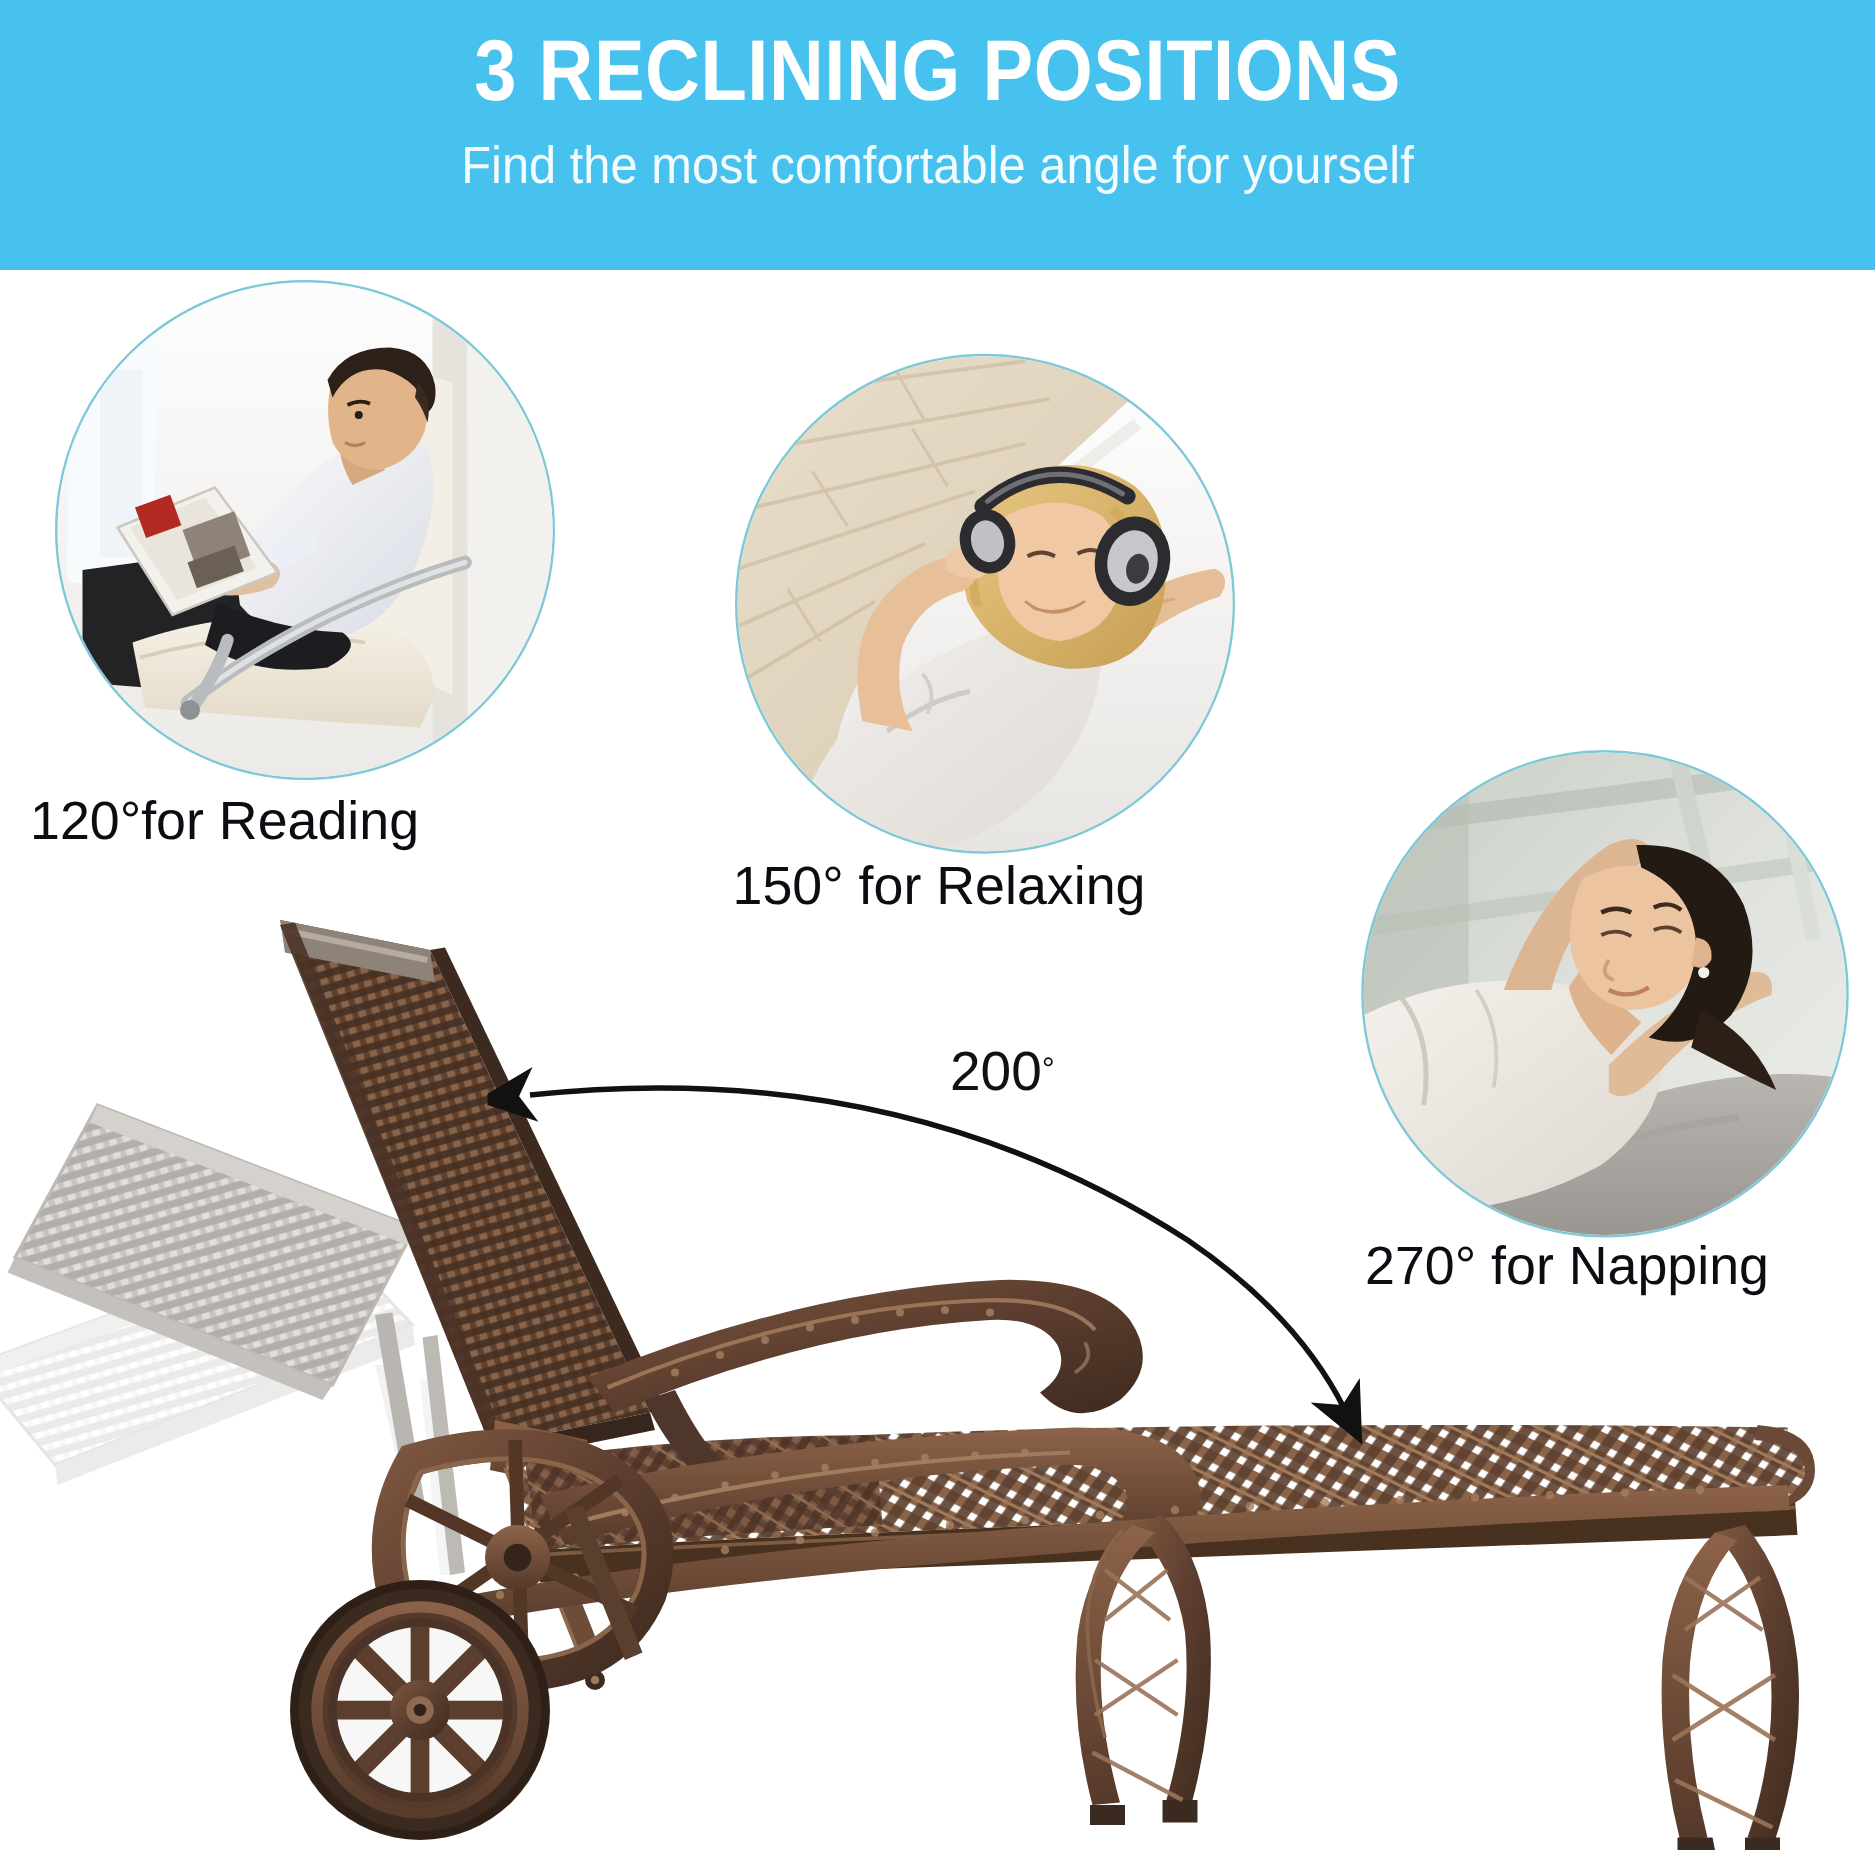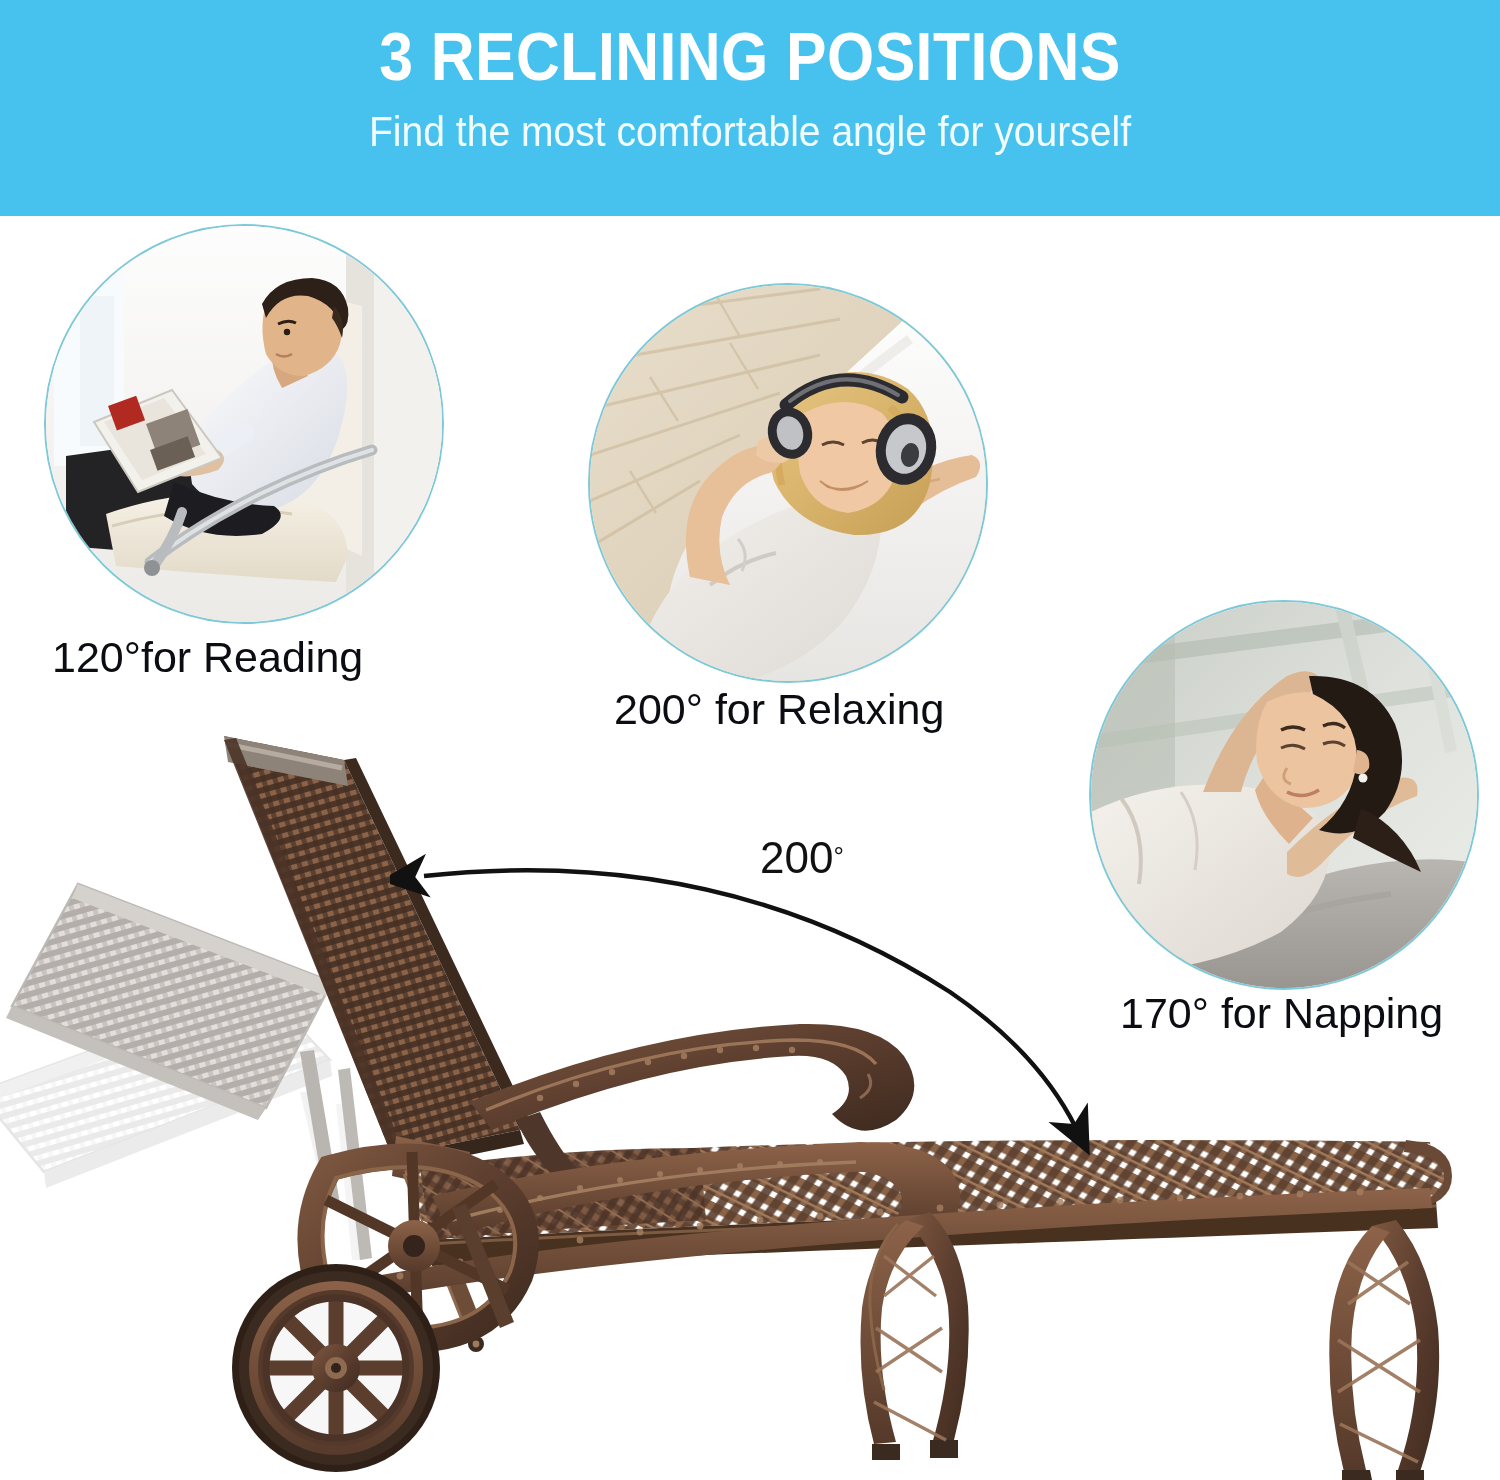--- a/index.html
+++ b/index.html
@@ -71,21 +71,21 @@
     position: absolute;
     font-size: 43px;
     color: #0b0d12;
     white-space: nowrap;
     line-height: 1;
   }
   .caption .hl {
     position: absolute; left: 0; bottom: -4px; height: 19px;
     background: #4fbfe8; z-index: -1;
   }
-  .caption-inner { position: relative; display: inline-block; margin-left: 28px; }
+  .caption-inner { position: relative; display: inline-block; }
   #cap-reading  { left: 24px;  top: 636px; }
   #cap-relaxing { left: 586px; top: 688px; }
   #cap-napping  { left: 1092px; top: 992px; }
 
   
   #angle-label {
     position: absolute; left: 760px; top: 836px;
     font-size: 44px; color: #111; white-space: nowrap; line-height: 1;
   }
   #angle-label .deg { font-size: 26px; vertical-align: 30%; }
@@ -250,21 +250,21 @@
       <ellipse cx="200" cy="148" rx="13" ry="17" transform="rotate(-14 200 148)" fill="#bfc1c4"></ellipse>
       <ellipse cx="316" cy="164" rx="30" ry="36" transform="rotate(12 316 164)" fill="#2c2c30"></ellipse>
       <ellipse cx="316" cy="164" rx="20" ry="25" transform="rotate(12 316 164)" fill="#c6c8cb"></ellipse>
       <ellipse cx="320" cy="170" rx="9" ry="12" transform="rotate(12 320 170)" fill="#3a3c40"></ellipse>
     </svg>
   </div>
 </div>
 <div class="caption" id="cap-relaxing">
   <span class="caption-inner">
     <span class="hl" style="width:366px"></span>
-    <span>200° for Relaxing</span>
+    <span>150° for Relaxing</span>
   </span>
 </div>
 
 <div class="circle" id="circle-napping">
   <div class="ph">
     <svg width="390" height="390" viewBox="0 0 390 390" aria-hidden="true">
       <defs>
         <linearGradient id="npBg" x1="0" y1="0" x2="1" y2="1">
           <stop offset="0" stop-color="#c8cdc6"></stop>
             <stop offset="0.5" stop-color="#dfe2dc"></stop>
@@ -320,21 +320,21 @@
       <path d="M196 190 Q212 198 228 188" stroke="#bf7f61" stroke-width="3.4" fill="none"></path>
 
       <path d="M266 148 Q280 150 278 166 Q272 176 262 170 Z" fill="#e0b48e"></path>
       <circle cx="272" cy="176" r="4.5" fill="#f5f2ec"></circle>
     </svg>
   </div>
 </div>
 <div class="caption" id="cap-napping">
   <span class="caption-inner">
     <span class="hl" style="width:362px"></span>
-    <span>170° for Napping</span>
+    <span>270° for Napping</span>
   </span>
 </div>
 
 <div id="chair-stage">
   <svg width="1500" height="780" viewBox="0 0 1500 780" aria-hidden="true">
     <defs>
       <linearGradient id="brz" x1="0" y1="0" x2="1" y2="1">
         <stop offset="0" stop-color="#7d5740"></stop>
           <stop offset="0.45" stop-color="#5f4030"></stop>
         <stop offset="1" stop-color="#3e2a1f"></stop>

